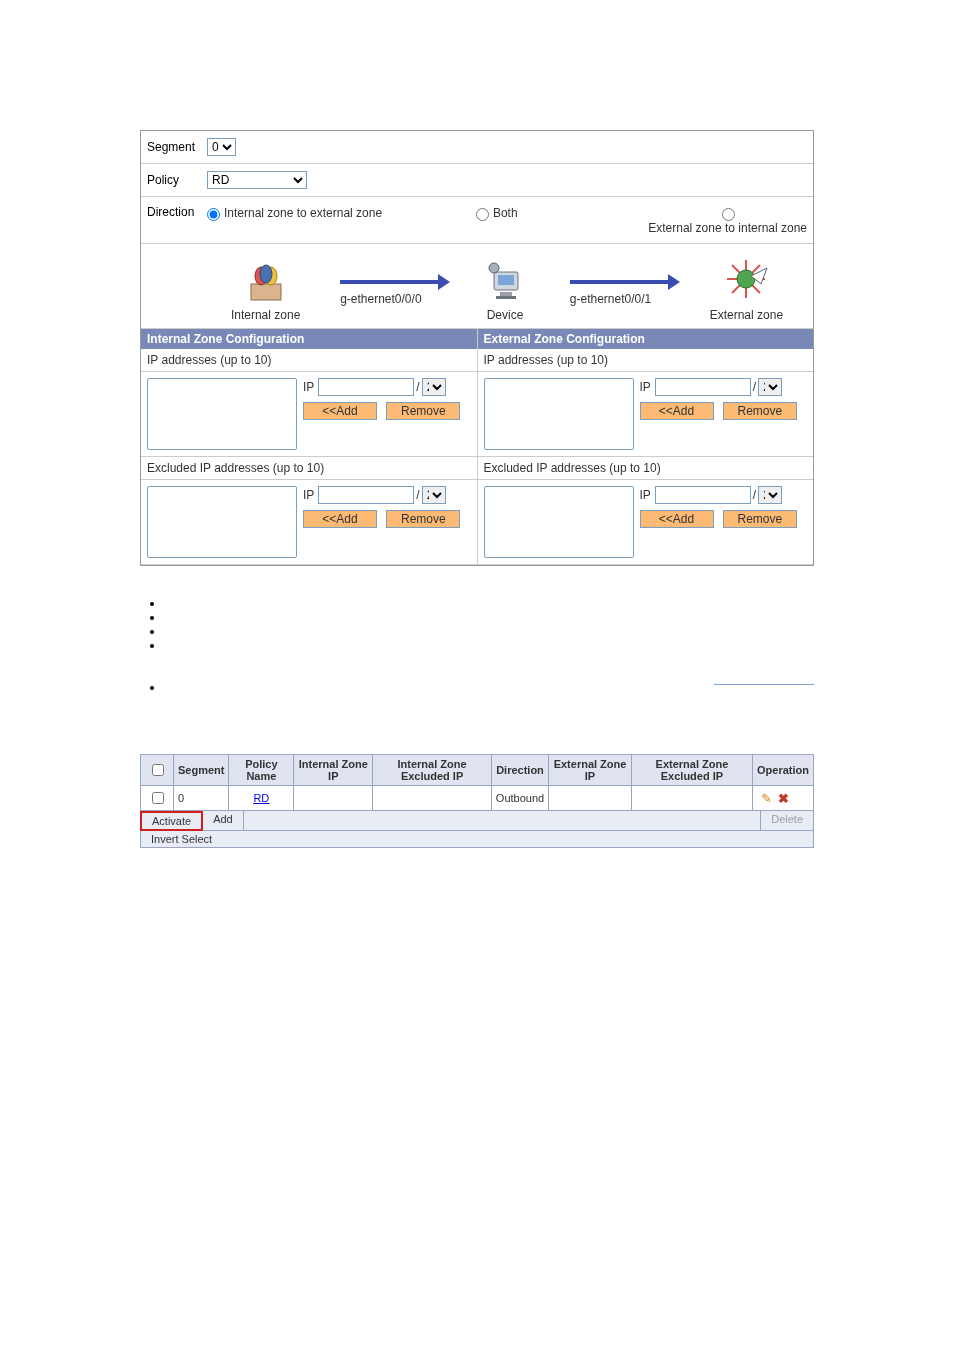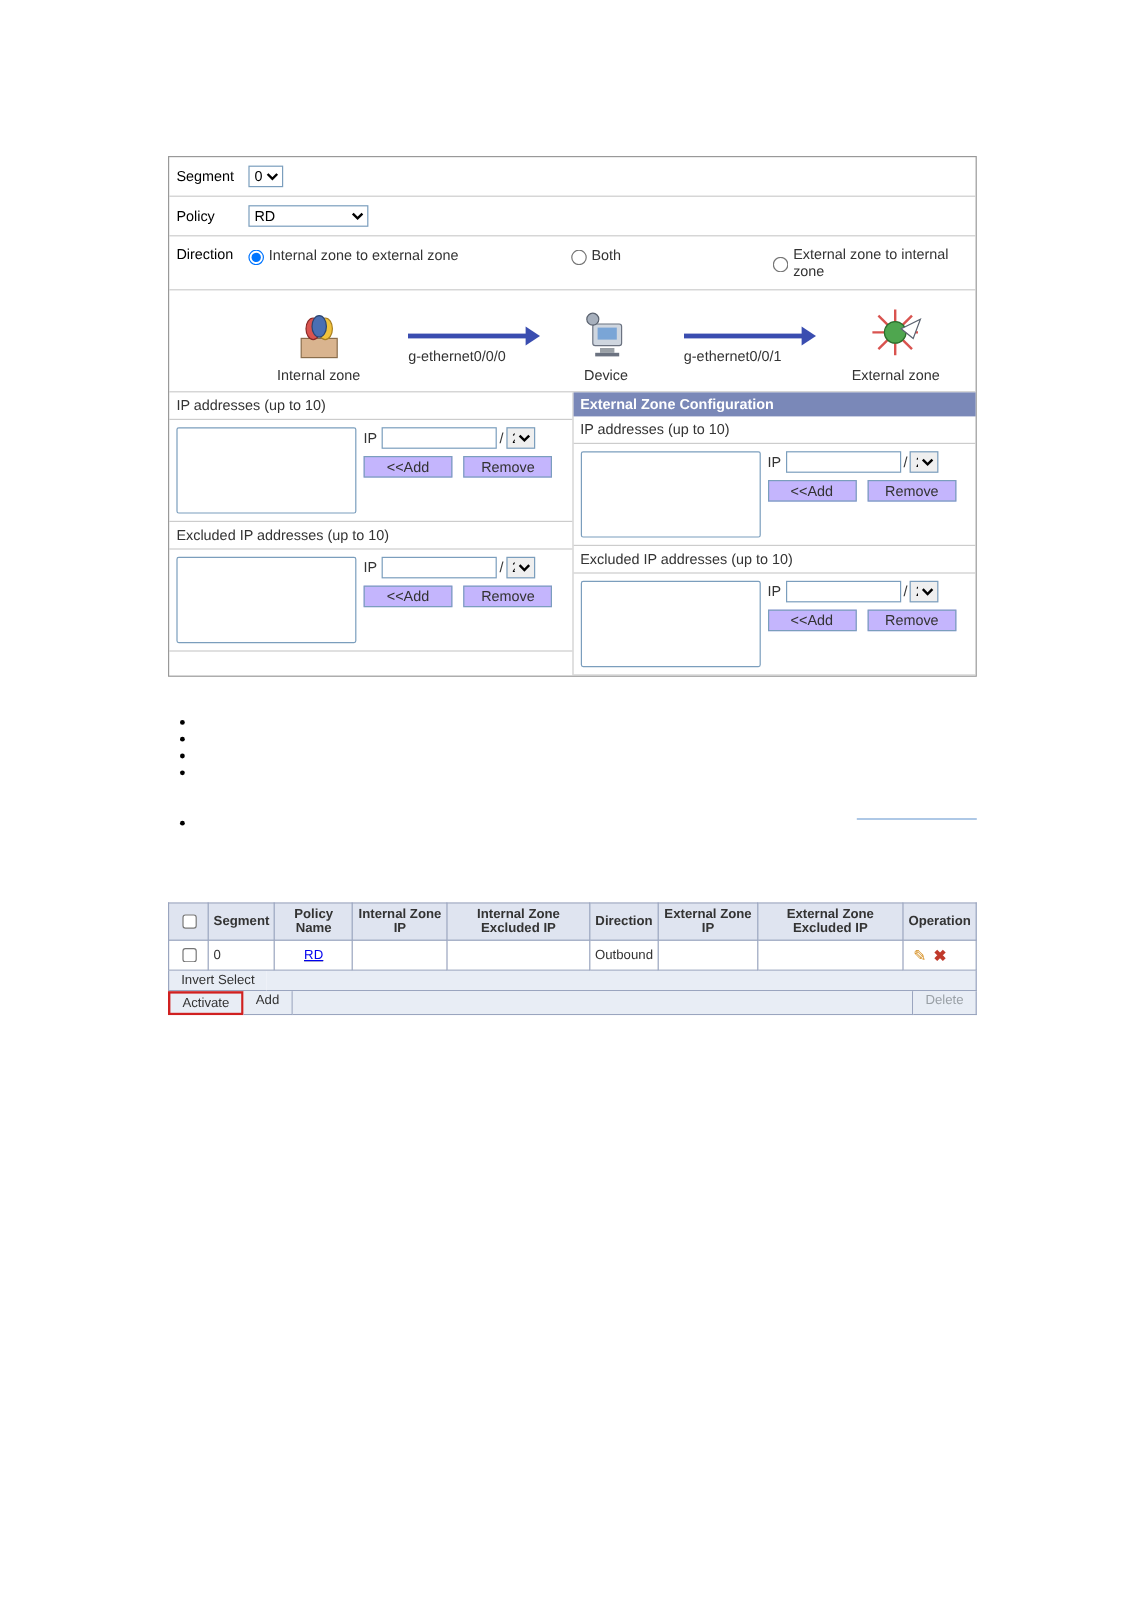--- a/index.html
+++ b/index.html
@@ -87,21 +87,21 @@
   .listbox {
     width:150px; height:72px; border:1px solid #7b9ebd; background:#fff;
   }
   .ip-controls { margin-left:6px; }
   .ip-line { display:flex; align-items:center; margin-bottom:6px;}
   .ip-line label { margin-right:4px;}
   .ip-input { width:90px; border:1px solid #7b9ebd; font-size:12px; padding:1px 2px;}
   .slash { margin:0 2px;}
   .mask-sel { width:24px; font-size:12px; border:1px solid #7b9ebd;}
   .btn {
-    display:inline-block; border:1px solid #7b9ebd; background:#c4b5fd;
+    display:inline-block; border:1px solid #7b9ebd; background:#fdba74;
     font-size:12px; padding:1px 8px; cursor:pointer; min-width:56px; text-align:center;
   }
   .btns-line .btn { margin-right:6px;}
   .apply-row { text-align:right; padding:6px; }
   .apply-row .btn { min-width:70px; }
 
   .bullets { margin:30px 0 0 6px; padding:0; list-style:disc; }
   .bullets li { margin:0 0 10px 18px; color:#000; height:4px;}
   .bullets li.gap { list-style:none; height:18px;}
   .under-right {
@@ -160,21 +160,21 @@
             <span>Internal zone to external zone</span>
           </label>
         </div>
         <div class="radio-group-cell" style="flex:1;">
           <label class="radio-opt">
             <input type="radio" name="dir" style="">
             <span>Both</span>
           </label>
         </div>
         <div class="radio-group-cell" style="flex:1; justify-content:flex-end;">
-          <label class="radio-opt" style="margin-right:0;">
+          <label class="radio-opt" style="margin-right:0;flex-direction:column;">
             <input type="radio" name="dir" style="">
             <span>External zone to internal zone</span>
           </label>
         </div>
       </div>
     </div>
 
     <div class="diagram">
       <div class="diagram-node">
         <svg class="icon" width="50" height="50">
@@ -217,20 +217,21 @@
           </g>
           <circle cx="25" cy="25" r="9" fill="#4fa64f" stroke="#2c6e2c"></circle>
           <polygon points="30,22 46,14 40,30" fill="#ffffff" stroke="#5b6370"></polygon>
         </svg>
         <div class="diagram-label">External zone</div>
       </div>
     </div>
 
     <div class="zone-row">
       <div class="zone-col">
+        <div class="zone-header">Internal Zone Configuration</div>
         <div class="zone-sub">IP addresses (up to 10)</div>
         <div class="zone-body">
           <select multiple="" class="listbox"></select>
           <div class="ip-controls">
             <div class="ip-line">
               <label>IP</label>
               <input class="ip-input" style="">
               <span class="slash">/</span>
               <select class="mask-sel"><option>24</option></select>
             </div>
@@ -334,24 +335,24 @@
         <td>
           <div class="op-icons">
             <span class="edit-icon">✎</span>
             <span class="del-icon">✖</span>
           </div>
         </td>
       </tr>
     </tbody>
       </table>
     <div class="bar">
-      <div class="cell" style="border-right:none;">Invert Select</div>
-      <div class="wide"></div>
-    </div>
-    <div class="bar">
       <div class="cell activate">Activate</div>
       <div class="cell" style="border-left:none;">Add</div>
       <div class="wide"></div>
       <div class="cell del-btn" style="border-left:none;">Delete</div>
     </div>
+    <div class="bar">
+      <div class="cell" style="border-right:none;">Invert Select</div>
+      <div class="wide"></div>
+    </div>
   </div>
 
 </div>
 
 </body></html>

